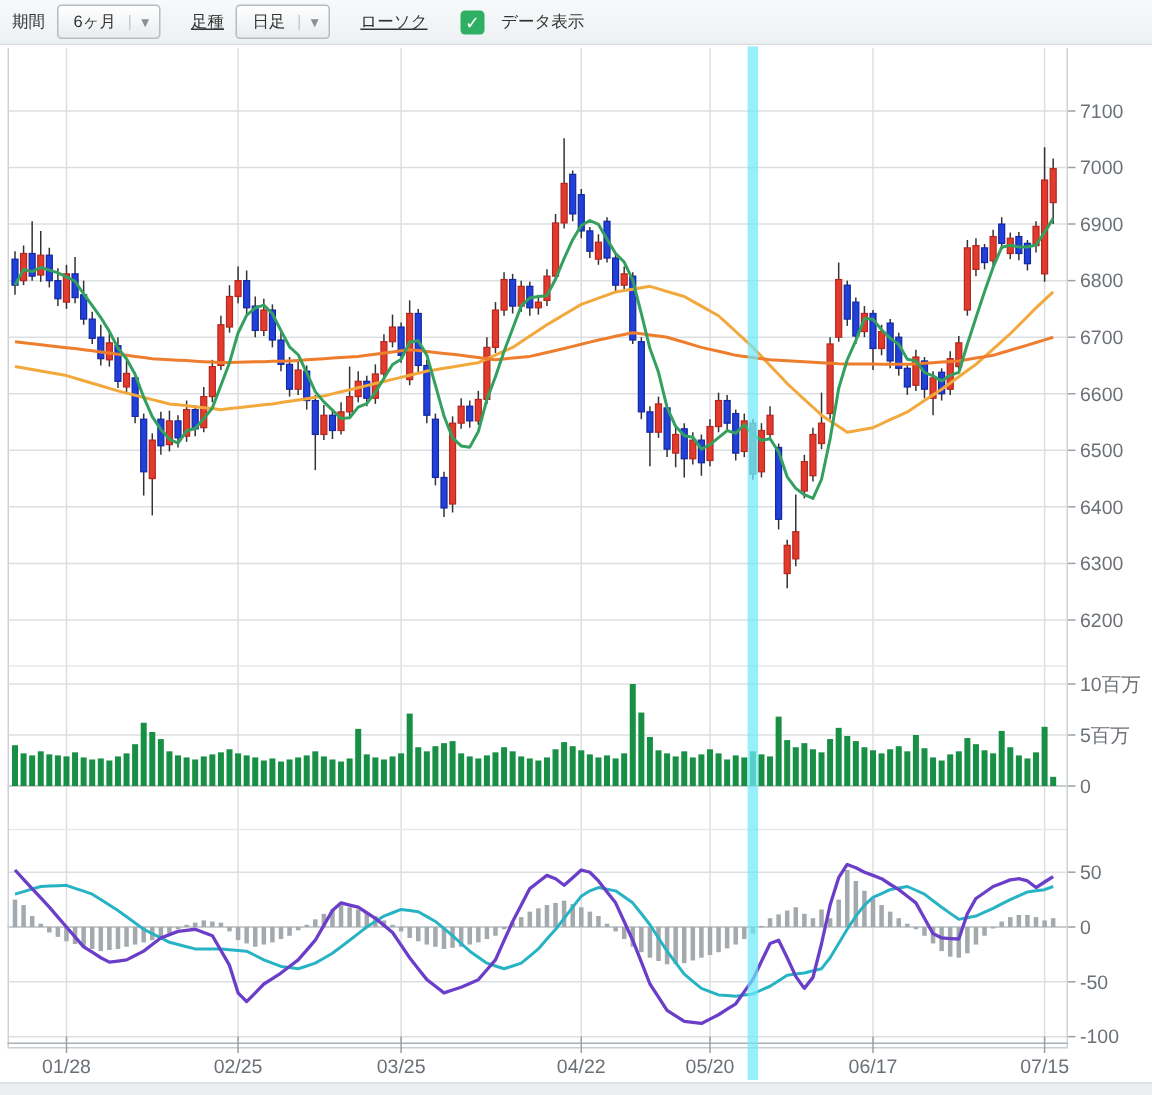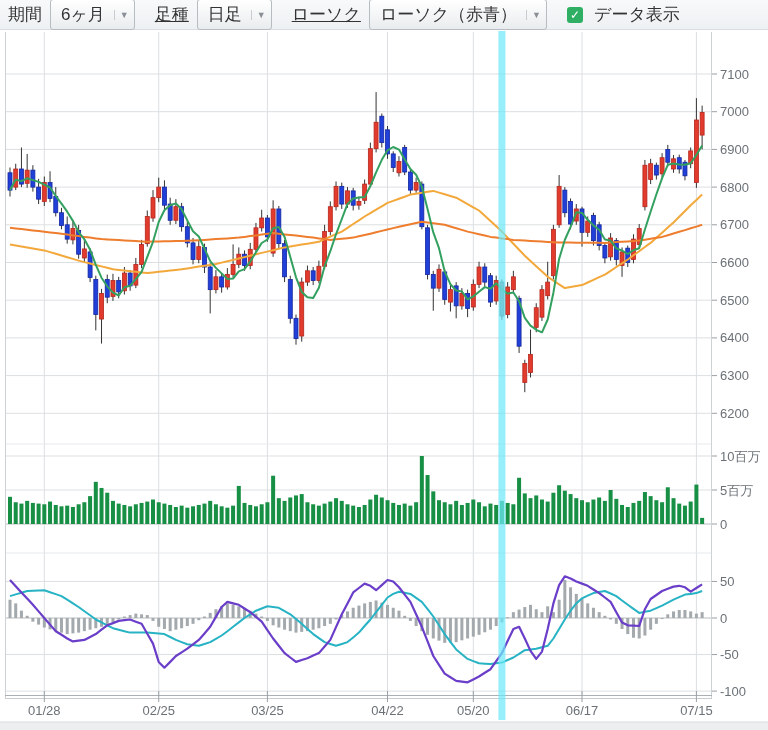--- a/index.html
+++ b/index.html
@@ -1,18 +1,18 @@
 <!DOCTYPE html>
 <html><head>
 <meta charset="utf-8">
 <style>
   html,body{margin:0;padding:0;background:#fff;width:768px;height:730px;overflow:hidden;
     font-family:"Liberation Sans",sans-serif;}
   .toolbar{height:29px;display:flex;align-items:center;padding:0 8px;gap:6px;
-    background:linear-gradient(#f7f9fa,#eef1f3);border-bottom:1px solid #d9dde0;font-size:17px;color:#333;}
+    background:linear-gradient(#f7f9fa,#eef1f3);border-bottom:1px solid #d9dde0;font-size:11px;color:#333;}
   .tlabel{margin-right:2px;}
   .tlabel.sp{margin-left:14px;text-decoration:underline;}
   .select{display:inline-flex;align-items:center;background:linear-gradient(#ffffff,#e9ecee);
     border:1px solid #b6bcc1;border-radius:3px;padding:3px 0 3px 10px;cursor:pointer;color:#333;}
   .sel-arrow{border-left:1px solid #c6ccd0;padding:0 5px;margin-left:9px;color:#8a9095;font-size:9px;}
   .sel-arrow::before{content:"▼";}
   .checkbox{width:16px;height:16px;background:#2eaf63;border-radius:3px;color:#fff;font-size:12px;
     line-height:16px;text-align:center;margin-left:14px;cursor:pointer;flex:0 0 auto;}
   .checkbox::before{content:"✓";}
   .cb-label{margin-left:5px;}
@@ -26,24 +26,20 @@
   <div class="select">
     <span>6ヶ月</span>
     <span class="sel-arrow"></span>
   </div>
   <span class="tlabel sp">足種</span>
   <div class="select">
     <span>日足</span>
     <span class="sel-arrow"></span>
   </div>
   <span class="tlabel sp">ローソク</span>
-  <div class="select">
-    <span>ローソク（赤青）</span>
-    <span class="sel-arrow"></span>
-  </div>
   <span class="checkbox"></span>
   <span class="cb-label">データ表示</span>
 </div>
 
 <svg id="chart" width="768" height="701" viewBox="0 29 768 701">
   <g id="g-grid">
       <rect x="0" y="29" width="768" height="701" fill="#ffffff"></rect>
       <line x1="44.32" x2="44.32" y1="31" y2="695" stroke="#dcdfe2" stroke-width="1"></line>
       <line x1="158.72" x2="158.72" y1="31" y2="695" stroke="#dcdfe2" stroke-width="1"></line>
       <line x1="267.4" x2="267.4" y1="31" y2="695" stroke="#dcdfe2" stroke-width="1"></line>

